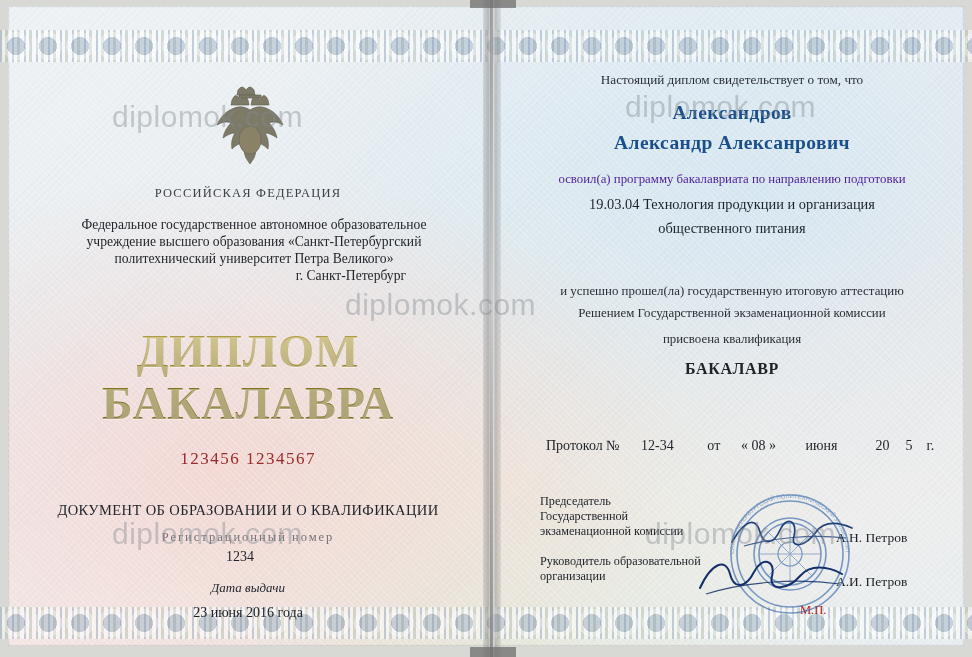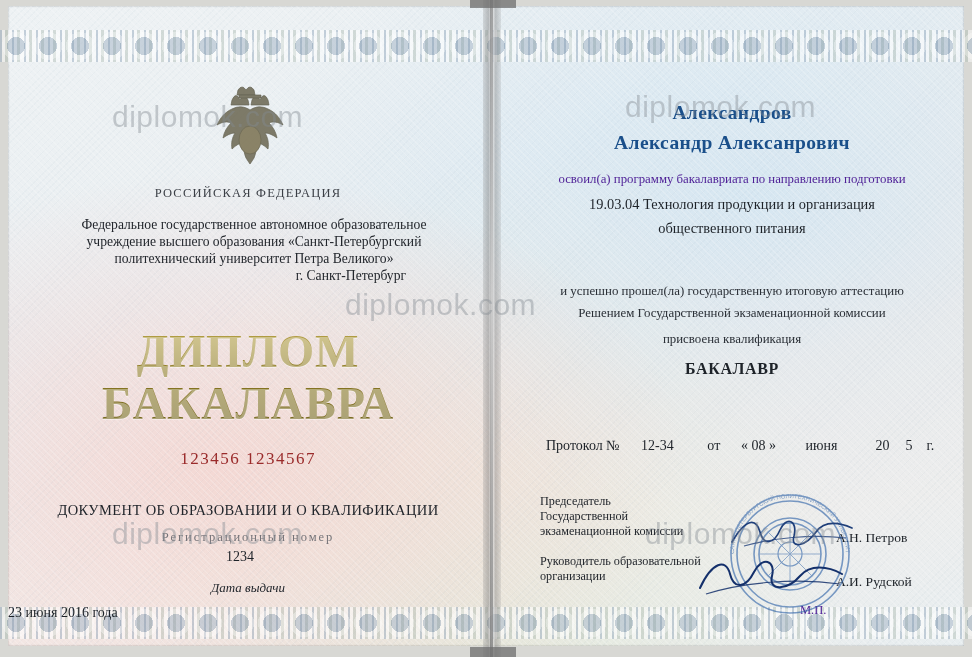--- a/index.html
+++ b/index.html
@@ -204,21 +204,21 @@
     top: 574px;
     text-align: center;
     font-size: 13px;
     font-style: italic;
     color: #22262c;
   }
   .date-value {
     position: absolute;
     left: 0; right: 0;
     top: 599px;
-    text-align: left;
+    text-align: center;
     font-size: 14px;
     color: #1d2228;
   }
 
   
   .r-line { position: absolute; color: #1d2228; }
   .r-center { text-align: center; width: 100%; }
   .lead {
     top: 66px; font-size: 13.2px; color: #2a2f36;
   }
@@ -265,21 +265,21 @@
   }
   .sig-chairman { left: 40px; top: 488px; }
   .sig-head { left: 40px; top: 548px; }
   .sig-name {
     position: absolute;
     font-size: 13.5px;
     color: #1d2228;
   }
   .sig-name-1 { left: 336px; top: 524px; }
   .sig-name-2 { left: 336px; top: 568px; }
-  .mp { position: absolute; left: 300px; top: 597px; font-size: 12.5px; color: #4c1d95; }
+  .mp { position: absolute; left: 300px; top: 597px; font-size: 12.5px; color: #b91c1c; }
 
   
   .handsig { position: absolute; pointer-events: none; }
   .handsig.one { left: 228px; top: 506px; }
   .handsig.two { left: 196px; top: 548px; }
 
   
   .stamp {
     position: absolute;
     left: 228px;
@@ -365,20 +365,21 @@
     <div class="blank-no">123456  1234567</div>
     <div class="doc-kind">ДОКУМЕНТ ОБ ОБРАЗОВАНИИ И О КВАЛИФИКАЦИИ</div>
     <div class="reg-label">Регистрационный номер</div>
     <div class="reg-number">1234</div>
     <div class="date-label">Дата выдачи</div>
     <div class="date-value">23 июня 2016 года</div>
   </div>
 
   <div class="right-page">
 
+    <div class="r-line r-center lead">Настоящий диплом свидетельствует о том, что</div>
     <div class="r-line r-center name1">Александров</div>
     <div class="r-line r-center name2">Александр Алексанрович</div>
 
     <div class="r-line r-center prog-lead">освоил(а) программу бакалавриата по направлению подготовки</div>
     <div class="r-line r-center prog-1">19.03.04 Технология продукции и организация</div>
     <div class="r-line r-center prog-2">общественного питания</div>
 
     <div class="r-line r-center attest">и успешно прошел(ла) государственную итоговую аттестацию</div>
     <div class="r-line r-center commission">Решением Государственной экзаменационной комиссии</div>
     <div class="r-line r-center assigned">присвоена квалификация</div>
@@ -400,21 +401,21 @@
       <div>Государственной</div>
       <div>экзаменационной комиссии</div>
     </div>
 
     <div class="sig-block sig-head">
       <div>Руководитель образовательной</div>
       <div>организации</div>
     </div>
 
     <div class="sig-name sig-name-1">А.Н. Петров</div>
-    <div class="sig-name sig-name-2">А.И. Рудской</div>
+    <div class="sig-name sig-name-2">А.И. Петров</div>
     <div class="mp">М.П.</div>
 
     <svg class="stamp" viewBox="0 0 124 124">
       <g fill="none" stroke="#2f63a8" stroke-width="1.6">
         <circle cx="62" cy="62" r="59"></circle>
         <circle cx="62" cy="62" r="53"></circle>
         <circle cx="62" cy="62" r="36"></circle>
         <circle cx="62" cy="62" r="31"></circle>
       </g>
       <g stroke="#2f63a8" stroke-width="0.9" opacity="0.85">

